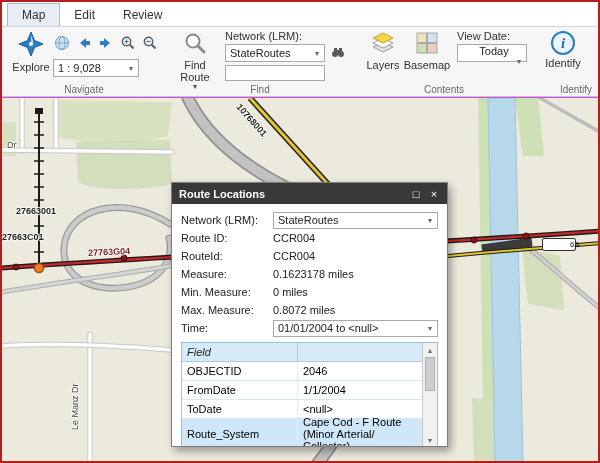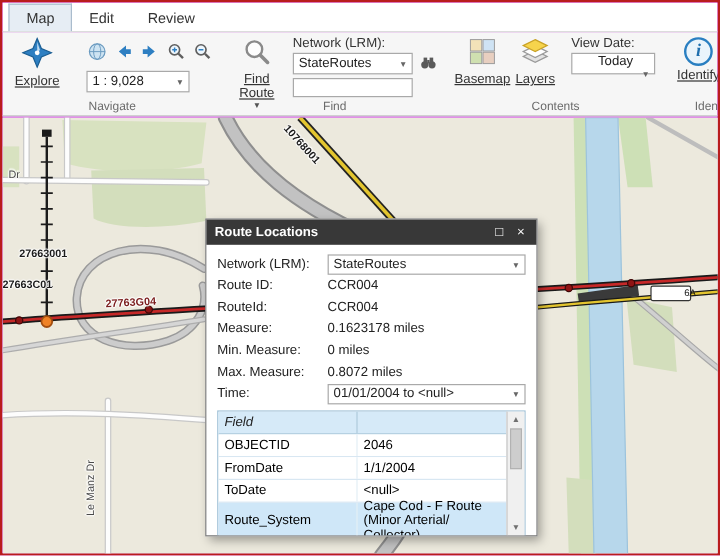--- a/index.html
+++ b/index.html
@@ -11,23 +11,23 @@
   .tabrow { height:25px; background:#ffffff; border-bottom:1px solid #d4d4d4; display:flex; align-items:flex-end; padding-left:5px; }
   .tab { padding:4px 14px 4px 14px; font-size:12px; color:#333; cursor:default; }
   .tab.active { background:#e6edf4; border:1px solid #aabccd; border-bottom:none; }
 
   
   .ribbonbody { height:70px; background:#f6f6f6; border-bottom:1px solid #c6c6c6; display:flex; align-items:stretch; }
   .rgroup { position:relative; display:flex; align-items:flex-start; padding:3px 7px 13px 7px; }
   .grouplabel { position:absolute; bottom:1px; left:0; right:0; text-align:center; font-size:10px; color:#6b6b6b; }
   .vdiv { width:1px; background:#dcdcdc; margin:4px 0; }
   .bigbtn { display:flex; flex-direction:column; align-items:center; width:44px; padding-top:1px; font-size:11px; color:#333; text-align:center; line-height:12px; }
-  .bigbtn .blabel { margin-top:2px;text-decoration:underline; }
+  .bigbtn .blabel { margin-top:2px; }
   .caretsm { font-size:8px; color:#555; line-height:8px; }
-  .navcol { display:flex; flex-direction:column; margin-left:19px; }
+  .navcol { display:flex; flex-direction:column; margin-left:0; }
   .navicons { display:flex; gap:4px; align-items:center; height:20px; margin-top:3px; }
   .iconbtn { width:18px; height:18px; display:flex; align-items:center; justify-content:center; }
   .combo { height:18px; border:1px solid #a9a9a9; background:#fff; display:flex; align-items:center; font-size:11px; color:#222; padding-left:4px; }
   .combo .caret { margin-left:auto; width:14px; text-align:center; color:#666; font-size:8px; }
   .scalecombo { width:86px; margin-top:6px; }
   .findcol { display:flex; flex-direction:column; margin-left:8px; font-size:11px; color:#333; }
   .findrow { display:flex; align-items:center; gap:4px; margin-top:2px; }
   .netcombo { width:100px; }
   .routeinput { width:100px; height:16px; border:1px solid #a9a9a9; font-size:11px; margin-top:3px; padding:0 3px; font-family:"Liberation Sans",sans-serif; }
   .vdatecol { display:flex; flex-direction:column; margin-left:8px; font-size:11px; color:#333; }
@@ -167,38 +167,38 @@
         <input class="routeinput" type="text" value="" style="">
       </div>
       <div class="grouplabel">Find</div>
     </div>
 
     <div class="vdiv"></div>
 
     <div class="rgroup">
       <div class="bigbtn">
         <span>
+          <svg width="26" height="24" viewBox="0 0 26 24">
+            <path d="M13,11 L23,16 L13,21 L3,16 Z" fill="#e2e2e2" stroke="#9a9a9a" stroke-width="1"></path>
+            <path d="M13,7 L23,12 L13,17 L3,12 Z" fill="#ffffff" stroke="#9a9a9a" stroke-width="1"></path>
+            <path d="M13,2 L23,7 L13,12 L3,7 Z" fill="#f6d44c" stroke="#c9a227" stroke-width="1"></path>
+          </svg>
+        </span>
+        <span class="blabel">Layers</span>
+      </div>
+      <div class="bigbtn">
+        <span>
           <svg width="24" height="24" viewBox="0 0 24 24">
             <rect x="2" y="2" width="9.5" height="9.5" fill="#f2e2b8" stroke="#999" stroke-width="0.8"></rect>
             <rect x="12.5" y="2" width="9.5" height="9.5" fill="#cfe3f4" stroke="#999" stroke-width="0.8"></rect>
             <rect x="2" y="12.5" width="9.5" height="9.5" fill="#cfe0b0" stroke="#999" stroke-width="0.8"></rect>
             <rect x="12.5" y="12.5" width="9.5" height="9.5" fill="#e8cfc0" stroke="#999" stroke-width="0.8"></rect>
           </svg>
         </span>
         <span class="blabel">Basemap</span>
-      </div>
-      <div class="bigbtn">
-        <span>
-          <svg width="26" height="24" viewBox="0 0 26 24">
-            <path d="M13,11 L23,16 L13,21 L3,16 Z" fill="#e2e2e2" stroke="#9a9a9a" stroke-width="1"></path>
-            <path d="M13,7 L23,12 L13,17 L3,12 Z" fill="#ffffff" stroke="#9a9a9a" stroke-width="1"></path>
-            <path d="M13,2 L23,7 L13,12 L3,7 Z" fill="#f6d44c" stroke="#c9a227" stroke-width="1"></path>
-          </svg>
-        </span>
-        <span class="blabel">Layers</span>
       </div>
       <div class="vdatecol">
         <span>View Date:</span>
         <div class="combo vdatecombo">
           <span>Today</span>
           <span class="caret">▾</span>
         </div>
       </div>
       <div class="grouplabel">Contents</div>
     </div>

